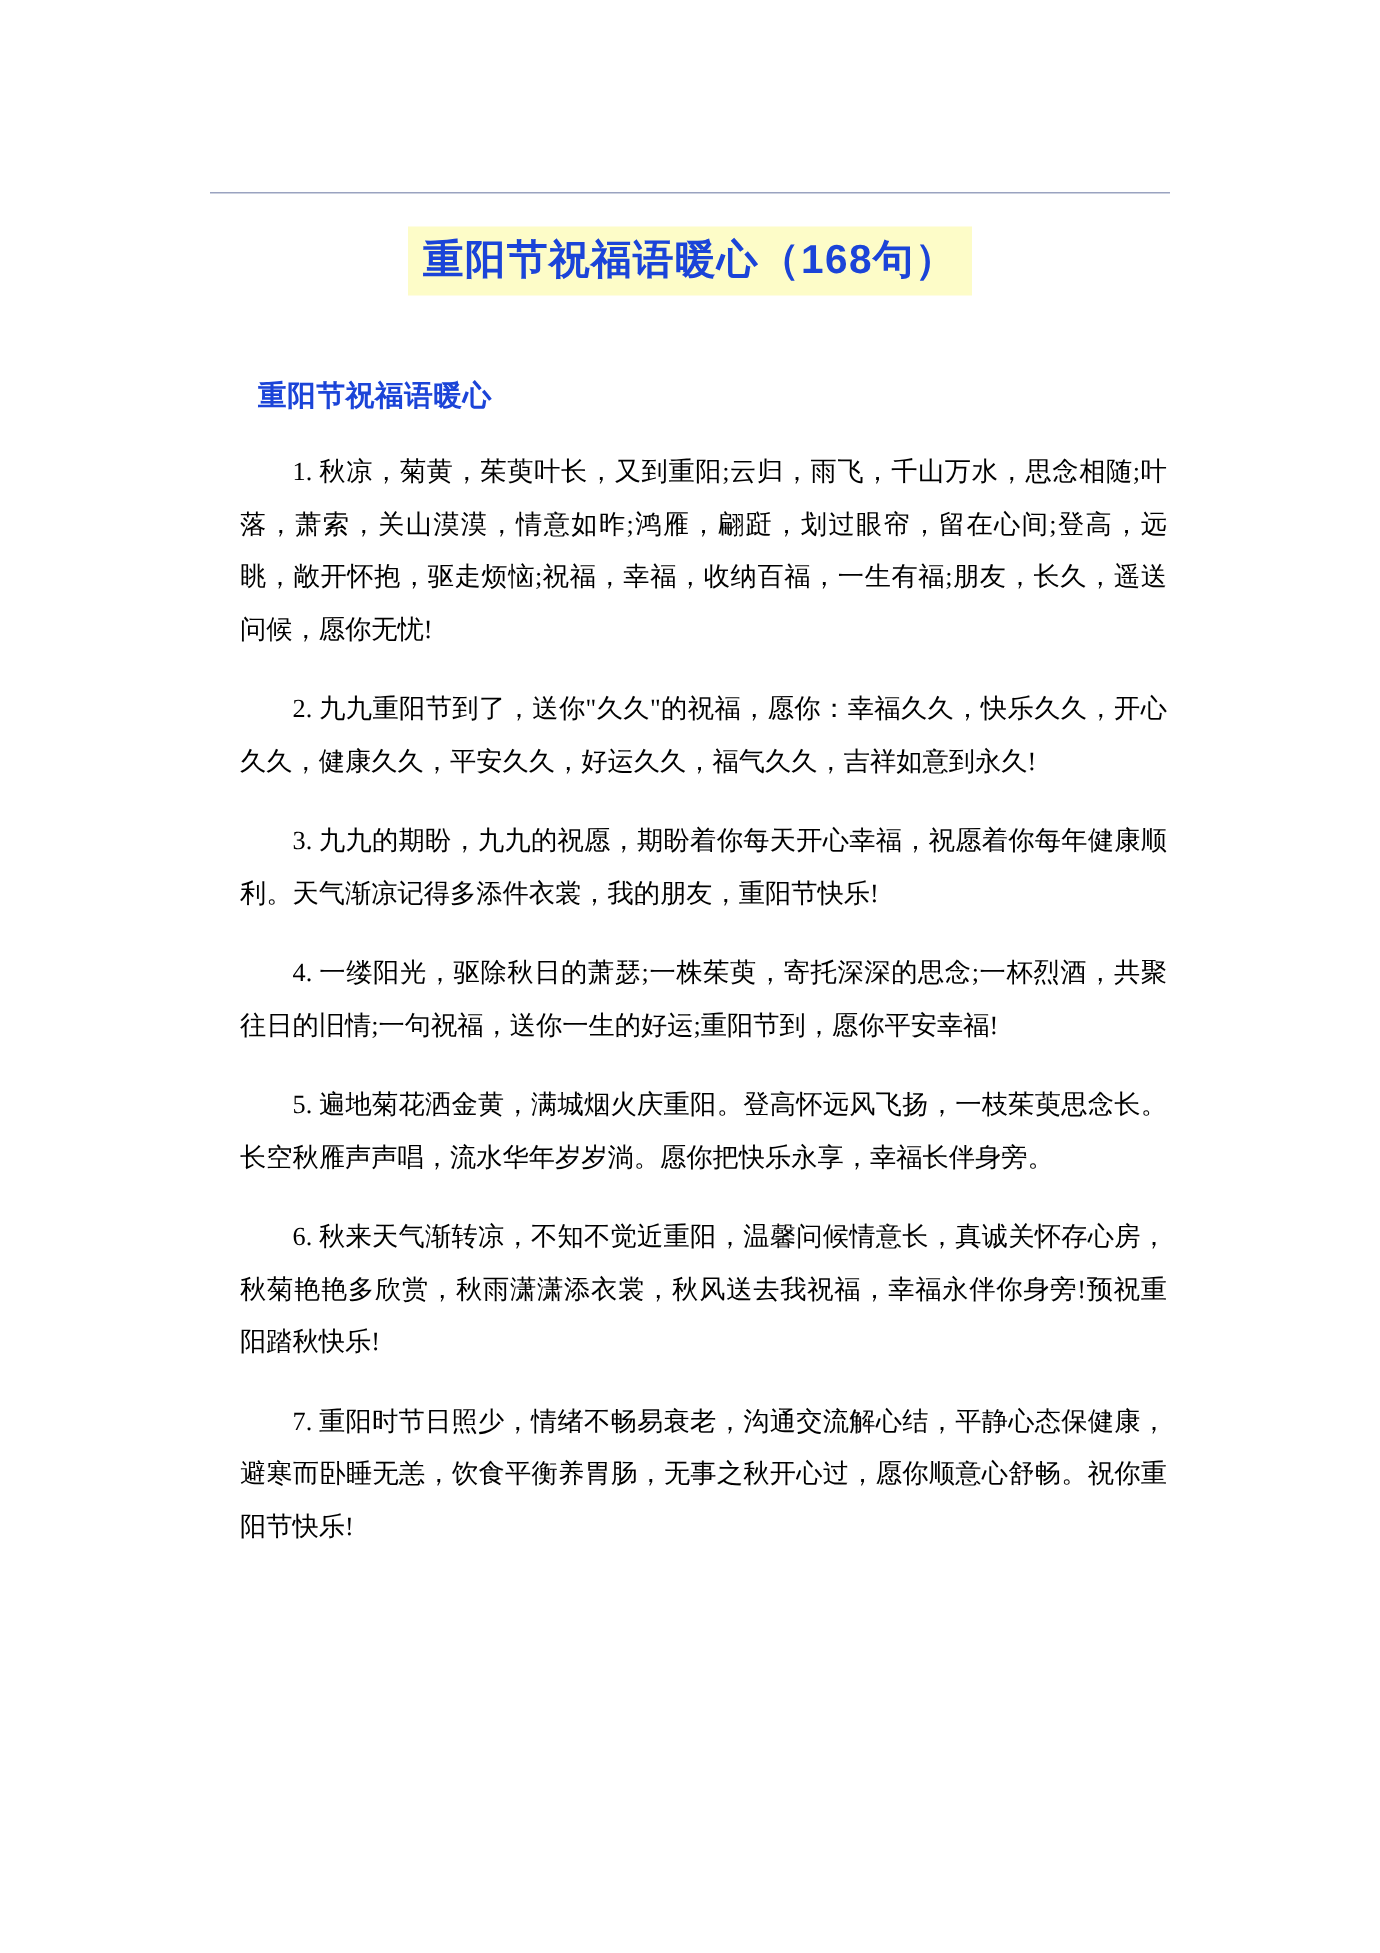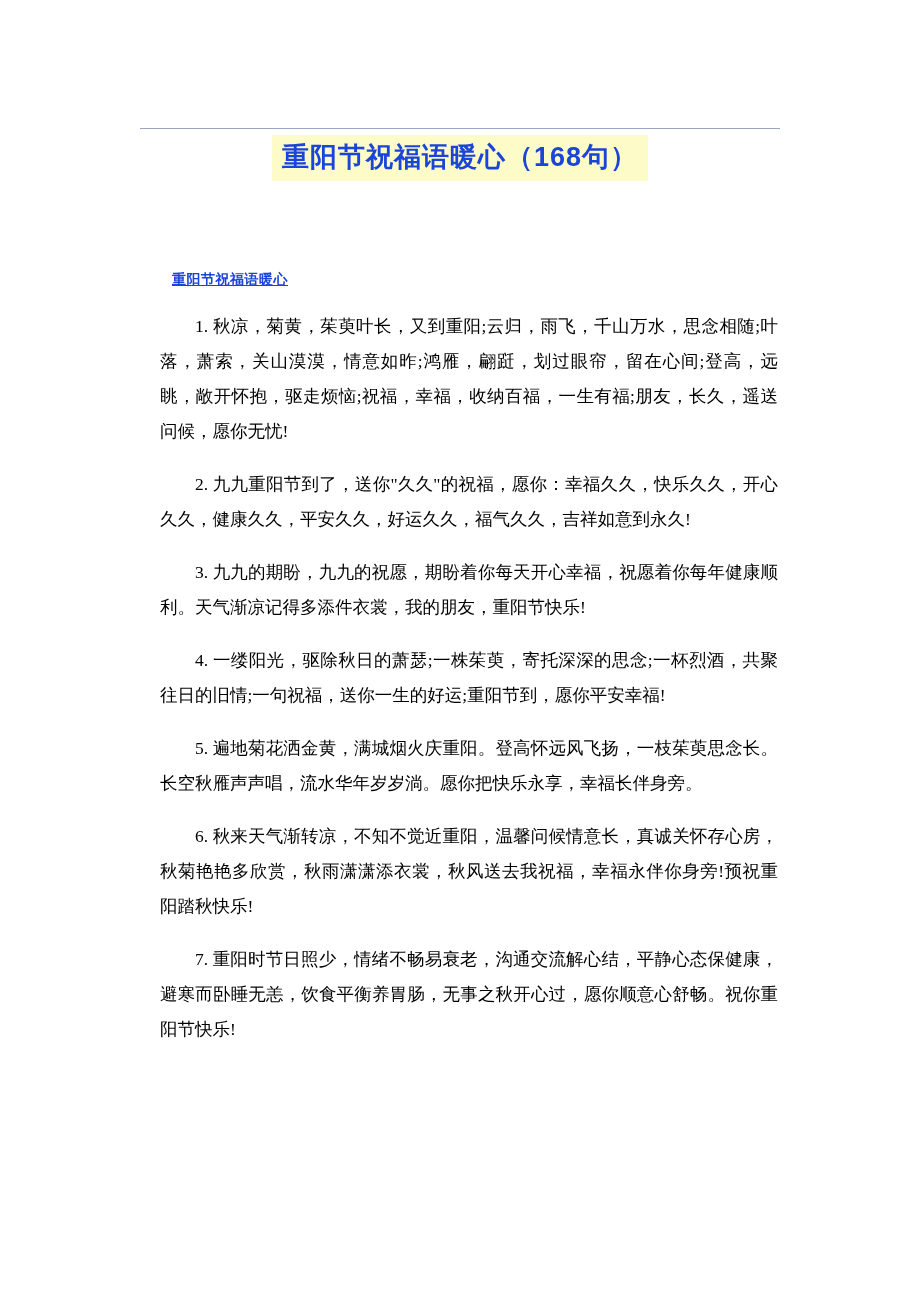--- a/index.html
+++ b/index.html
@@ -23,43 +23,42 @@
     position: relative;
   }
   .top-rule {
     margin-top: 128px;
     height: 1px;
     background: #9aa3c0;
     width: 640px;
     margin-left: 0;
   }
   .doc-title-wrap {
-    margin-top: 6px;
+    margin-top: 22px;
     text-align: center;
   }
   .doc-title {
     display: inline-block;
     background: #fdfcc8;
     color: #1b44d8;
     font-family: "Liberation Sans", "DejaVu Sans", sans-serif;
     font-weight: bold;
     font-size: 27px;
     line-height: 40px;
     padding: 2px 10px 4px 10px;
     letter-spacing: 1px;
   }
   .section-heading {
-    margin-top: 90px;
+    margin-top: 54px;
     color: #1b44d8;
     font-family: "Liberation Sans", "DejaVu Sans", sans-serif;
     font-weight: bold;
-    font-size: 14px;
+    font-size: 19px;
     padding-left: 32px;
     letter-spacing: 0.5px;
-    text-decoration: underline;
   }
   .body-block {
     margin-top: 20px;
     padding: 0 2px 0 20px;
   }
   p.para {
     margin: 0 0 18px 0;
     font-size: 17.5px;
     line-height: 35px;
     text-align: justify;

